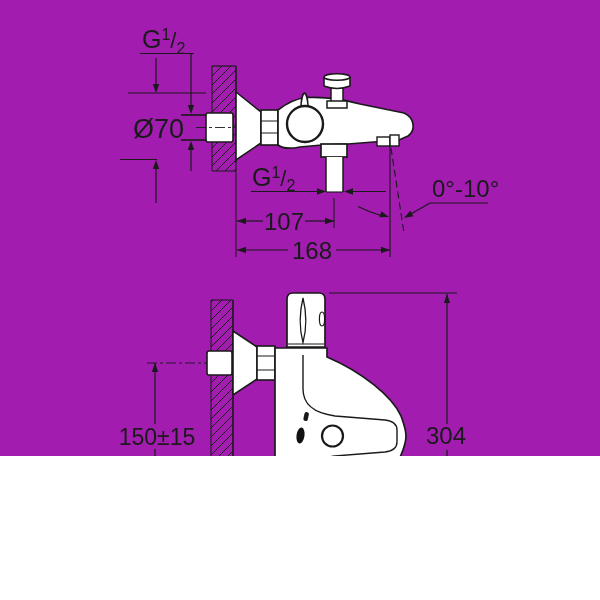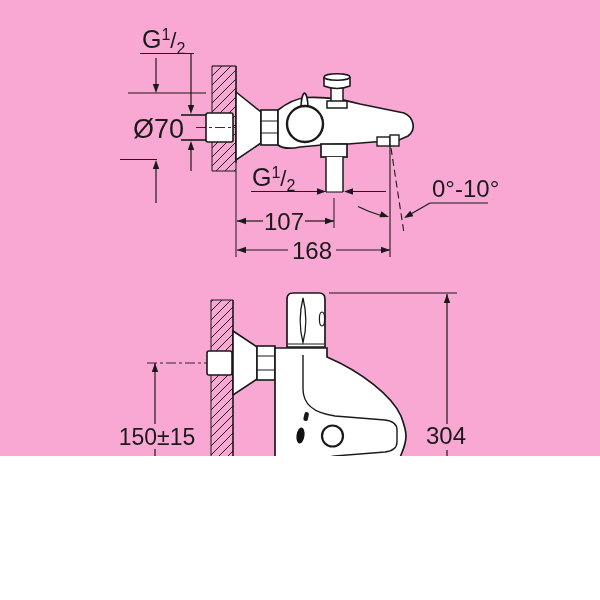--- a/index.html
+++ b/index.html
@@ -1,16 +1,16 @@
 <!DOCTYPE html>
 <html><head>
 <meta charset="utf-8">
 <style>
   html,body{margin:0;padding:0;background:#ffffff;}
-  .canvas{width:600px;height:456px;background:#f9a8d4;position:relative;overflow:hidden;text-align:center;}
+  .canvas{width:600px;height:456px;background:#a21caf;position:relative;overflow:hidden;text-align:center;}
   svg{display:block;}
   svg text{font-family:"Liberation Sans","DejaVu Sans",sans-serif;fill:#1a1a1a;}
   .dim-text{font-size:24px;}
   .dim-text-mid{text-anchor:middle;}
   .obj{fill:#ffffff;stroke:#1a1a1a;}
 </style>
 </head>
 <body>
 
 <div class="canvas">

